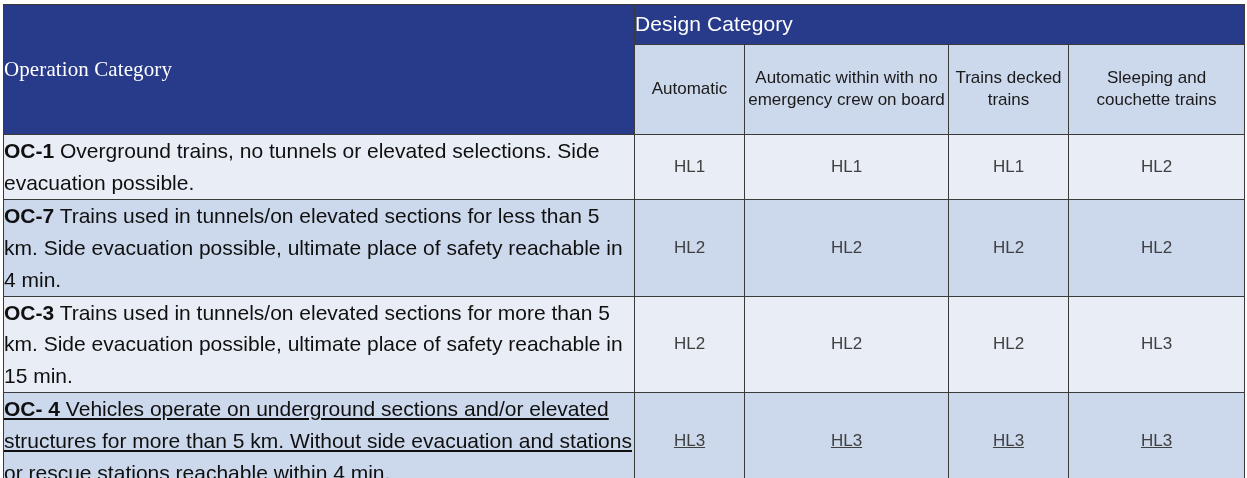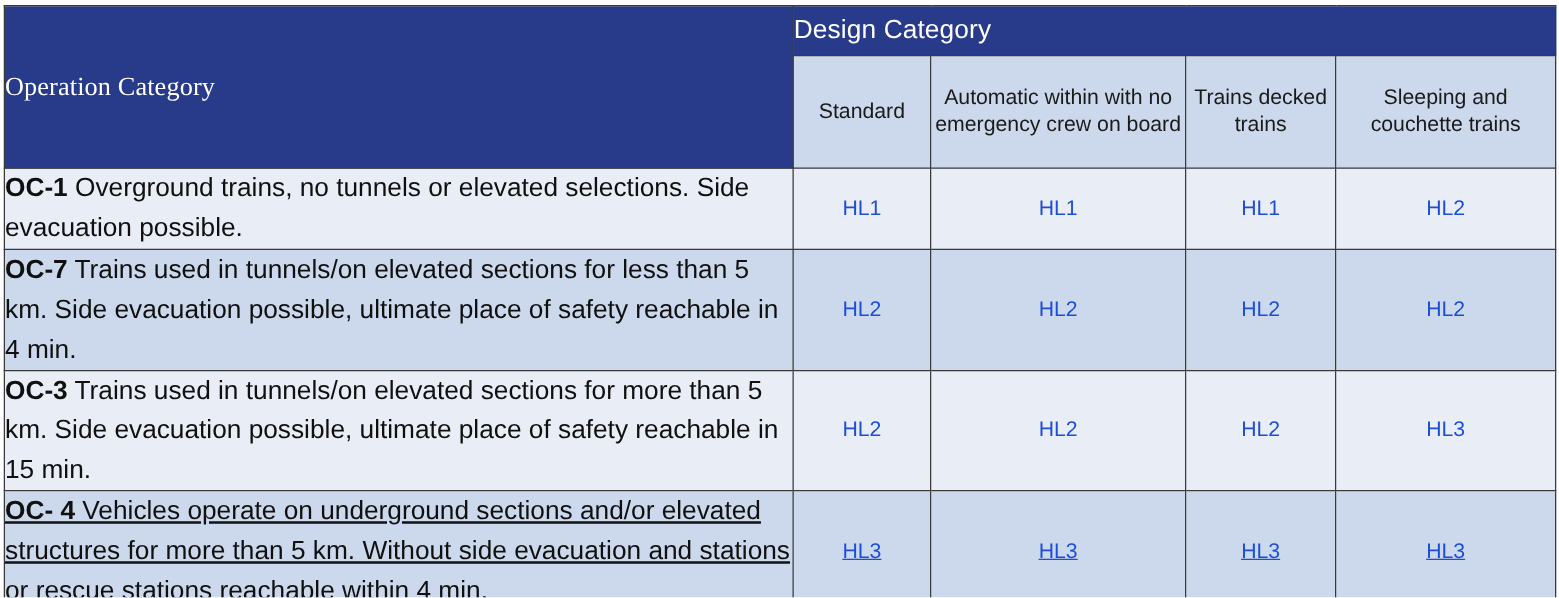--- a/index.html
+++ b/index.html
@@ -87,21 +87,21 @@
     font-size: 21px;
     line-height: 1.52;
     text-align: left;
     padding: 9px 12px 10px 14px;
     vertical-align: middle;
     margin-top: 41px;
   }
   td.op-desc .oc-label { font-weight: bold; }
 
   td.hl-cell {
-    color: #1d4ed8;
+    color: #404040;
     font-size: 17px;
     text-align: center;
     vertical-align: middle;
   }
 
   
   .r1 td { height: 62px; }
   .r2 td { height: 86px; }
   .r3 td { height: 88px; }
   .r4 td { height: 94px; text-decoration: underline; }
@@ -117,21 +117,21 @@
       <col class="col-auto">
       <col class="col-double">
       <col class="col-sleep">
     </colgroup>
     <thead>
       <tr>
         <th class="hdr-navy hdr-op" rowspan="2">Operation Category</th>
         <th class="hdr-navy hdr-design" colspan="4">Design Category</th>
       </tr>
       <tr>
-        <th class="hdr-sub">Standard</th>
+        <th class="hdr-sub">Automatic</th>
         <th class="hdr-sub">Automatic within with no emergency crew on board</th>
         <th class="hdr-sub">Trains decked trains</th>
         <th class="hdr-sub">Sleeping and couchette trains</th>
       </tr>
     </thead>
     <tbody>
 
       <tr class="row-light r1">
         <td class="op-desc">
           <span class="oc-label">OC-1</span><span> Overground trains, no tunnels or elevated selections. Side evacuation possible.</span>

